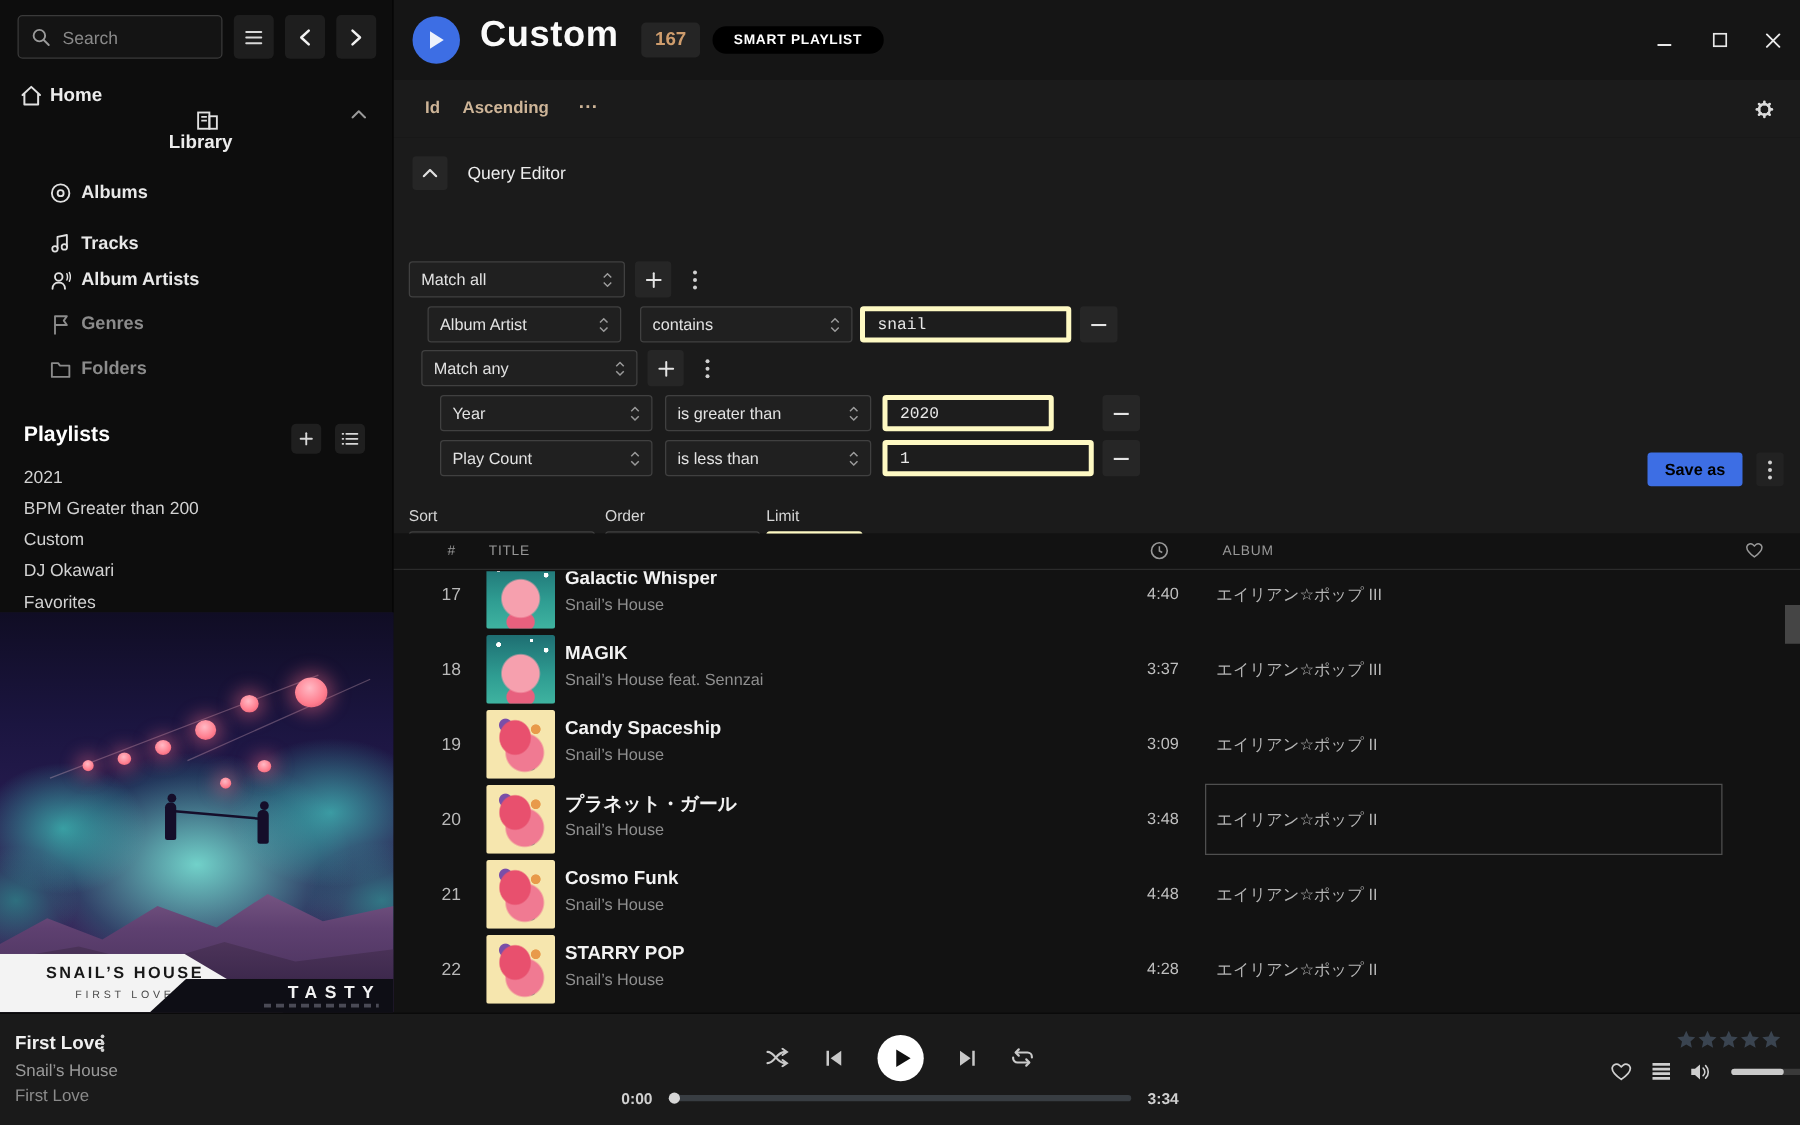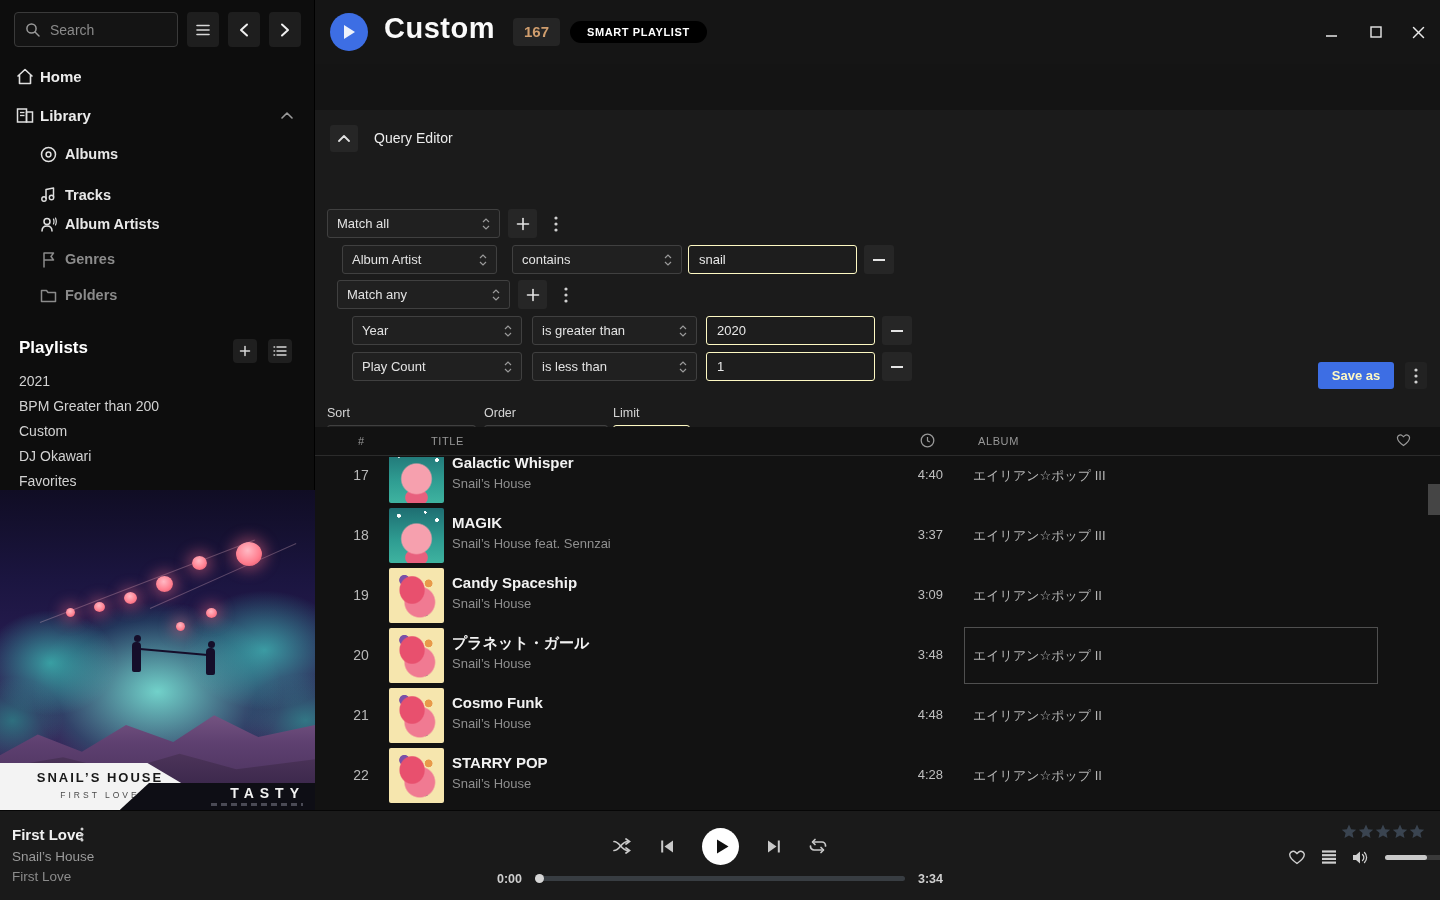--- a/index.html
+++ b/index.html
@@ -85,29 +85,29 @@
   .sort-more { position:absolute; left:148px; top:9px; font-size:15px; font-weight:bold; color:#cdb497; letter-spacing:1px; cursor:pointer; }
   .gear { position:absolute; left:1088px; top:15px; cursor:pointer; }
 
   .upper { position:absolute; left:0; top:110px; width:1125px; height:317px; background:#1b1b1b; }
   .collapse-btn { position:absolute; left:15px; top:15px; width:28px; height:27px; background:#262626; border-radius:3px;
     display:flex; align-items:center; justify-content:center; cursor:pointer; }
   .qe-title { position:absolute; left:59px; top:20px; font-size:14px; color:#ededed; }
   .sel { position:absolute; height:29px; background:#202020; border:1px solid #404040; border-radius:3px;
     display:flex; align-items:center; padding:0 9px; font-size:13px; color:#e2e2e2; cursor:pointer; }
   .sel .sel-label { flex:1; white-space:nowrap; overflow:hidden; }
-  .txt { position:absolute; height:29px; background:#1d1d1d; border:1px solid #fef9c3; border-radius:3px; }
+  .txt { position:absolute; height:29px; background:#1d1d1d; border:4px solid #fef9c3; border-radius:3px;font-family:Liberation Mono, monospace; }
   .txt input { width:100%; height:100%; background:transparent; border:none; outline:none; color:#e8e8e8;
     font-size:13px; padding:0 10px; font-family:inherit; }
   .sq-mini { position:absolute; width:29px; height:29px; background:#262626; border-radius:3px;
     display:flex; align-items:center; justify-content:center; cursor:pointer; }
   .kebab { position:absolute; width:18px; height:29px; display:flex; align-items:center; justify-content:center; cursor:pointer; }
   .form-label { position:absolute; font-size:12.5px; color:#d5d5d5; }
   .saveas { position:absolute; left:1003px; top:252px; width:76px; height:27px; background:#3d6ee4; border-radius:3px;
-    color:#fef9c3; font-size:13px; font-weight:bold; display:flex; align-items:center; justify-content:center; cursor:pointer; }
+    color:#000000; font-size:13px; font-weight:bold; display:flex; align-items:center; justify-content:center; cursor:pointer; }
   .kebab-box { position:absolute; left:1090px; top:252px; width:22px; height:27px; background:#222; border-radius:3px;
     display:flex; align-items:center; justify-content:center; cursor:pointer; }
 
   
   .table { position:absolute; left:0; top:427px; width:1125px; height:383px; background:#121212; }
   .thead { position:absolute; left:0; top:0; width:1125px; height:29px; background:#121212; border-bottom:1px solid #2b2b2b; z-index:2; }
   .th { position:absolute; top:8px; font-size:11px; color:#989898; letter-spacing:.6px; }
   .tbody { position:absolute; left:0; top:30px; width:1355px; height:353px; overflow:hidden; }
   .rows { margin-top:-11px; }
   .trow { position:relative; height:60px; cursor:pointer; }
@@ -196,21 +196,21 @@
 
     <div class="nav-item" style="top:62px;">
       <span class="nicon">
         <svg width="18" height="17" viewBox="0 0 18 17">
             <path d="M2 8 L9 1.5 L16 8 M3.5 7 V15.5 H14.5 V7" fill="none" stroke="#e0e0e0" stroke-width="1.6" stroke-linejoin="round" stroke-linecap="round"></path>
           </svg>
       </span>
       <span class="nlabel">Home</span>
     </div>
 
-    <div class="nav-item" style="top:101px;">
+    <div class="nav-item" style="top:88px;flex-direction:column;">
       <span class="nicon">
         <svg width="18" height="17" viewBox="0 0 18 17">
             <rect x="1.5" y="2" width="9" height="13" fill="none" stroke="#e0e0e0" stroke-width="1.5"></rect>
             <rect x="10.5" y="5" width="6" height="10" fill="none" stroke="#e0e0e0" stroke-width="1.5"></rect>
             <line x1="4" y1="5.5" x2="8.5" y2="5.5" stroke="#e0e0e0" stroke-width="1.3"></line>
             <line x1="4" y1="8.5" x2="8.5" y2="8.5" stroke="#e0e0e0" stroke-width="1.3"></line>
           </svg>
       </span>
       <span class="nlabel">Library</span>
       <span class="nav-caret">
@@ -362,20 +362,41 @@
           <svg width="13" height="13" viewBox="0 0 13 13">
               <g stroke="#e8e8e8" stroke-width="1.5" stroke-linecap="round">
                 <line x1="1.5" y1="1.5" x2="11.5" y2="11.5"></line>
                 <line x1="11.5" y1="1.5" x2="1.5" y2="11.5"></line>
               </g>
             </svg>
         </span>
       </div>
     </div>
 
+    <div class="sortrow">
+      <span class="sort-field">Id</span>
+      <span class="sort-dir">Ascending</span>
+      <span class="sort-more">...</span>
+      <span class="gear">
+        <svg width="17" height="17" viewBox="0 0 24 24">
+            <g stroke="#dcdcdc" stroke-width="3" stroke-linecap="round">
+              <line x1="12" y1="3.5" x2="12" y2="6"></line>
+              <line x1="12" y1="18" x2="12" y2="20.5"></line>
+              <line x1="3.5" y1="12" x2="6" y2="12"></line>
+              <line x1="18" y1="12" x2="20.5" y2="12"></line>
+              <line x1="6" y1="6" x2="7.8" y2="7.8"></line>
+              <line x1="16.2" y1="16.2" x2="18" y2="18"></line>
+              <line x1="6" y1="18" x2="7.8" y2="16.2"></line>
+              <line x1="16.2" y1="7.8" x2="18" y2="6"></line>
+            </g>
+            <circle cx="12" cy="12" r="6" fill="none" stroke="#dcdcdc" stroke-width="3"></circle>
+            <circle cx="12" cy="12" r="2" fill="#1b1b1b"></circle>
+          </svg>
+      </span>
+    </div>
 
     <div class="upper">
       <div class="collapse-btn">
         <span>
           <svg width="12" height="7" viewBox="0 0 12 7">
               <polyline points="1,6 6,1 11,6" fill="none" stroke="#e0e0e0" stroke-width="1.8" stroke-linecap="round" stroke-linejoin="round"></polyline>
             </svg>
         </span>
       </div>
       <div class="qe-title">Query Editor</div>
@@ -478,21 +499,21 @@
       </div>
       <div class="sel" style="left:217px; top:206px; width:165px;">
         <span class="sel-label">is greater than</span>
         <span>
             <svg width="8" height="12" viewBox="0 0 8 12">
               <polyline points="1,4 4,1 7,4" fill="none" stroke="#9a9a9a" stroke-width="1.2"></polyline>
               <polyline points="1,8 4,11 7,8" fill="none" stroke="#9a9a9a" stroke-width="1.2"></polyline>
             </svg>
           </span>
       </div>
-      <div class="txt" style="left:391px; top:206px; width:169px;">
+      <div class="txt" style="left:391px; top:206px; width:137px;">
         <input value="2020" style="">
       </div>
       <div class="sq-mini" style="left:567px; top:206px; width:30px;">
         <span>
             <svg width="12" height="2" viewBox="0 0 12 2">
               <line x1="0" y1="1" x2="12" y2="1" stroke="#e4e4e4" stroke-width="1.8" stroke-linecap="round"></line>
             </svg>
           </span>
       </div>
 
@@ -559,21 +580,21 @@
               <circle cx="2" cy="8" r="1.6" fill="#d0d0d0"></circle>
               <circle cx="2" cy="14" r="1.6" fill="#d0d0d0"></circle>
             </svg>
           </span>
       </div>
     </div>
 
     <div class="table">
       <div class="thead">
         <span class="th" style="left:43px;">#</span>
-        <span class="th" style="left:76px;margin-left:40px;">TITLE</span>
+        <span class="th" style="left:76px;">TITLE</span>
         <span class="th" style="left:605px; top:6px;">
           <svg width="15" height="15" viewBox="0 0 15 15">
               <circle cx="7.5" cy="7.5" r="6.3" fill="none" stroke="#989898" stroke-width="1.3"></circle>
               <polyline points="7.5,4 7.5,7.8 9.8,9" fill="none" stroke="#989898" stroke-width="1.2"></polyline>
             </svg>
         </span>
         <span class="th" style="left:663px;">ALBUM</span>
         <span class="th" style="left:1081px; top:6px;">
           <svg width="15" height="14" viewBox="0 0 15 14">
               <path d="M7.5 12.5 C2 8.5 1 6 1.6 4 C2.2 2.2 4.6 1.3 6.2 2.6 L7.5 3.8 L8.8 2.6 C10.4 1.3 12.8 2.2 13.4 4 C14 6 13 8.5 7.5 12.5 Z" fill="none" stroke="#989898" stroke-width="1.2"></path>

